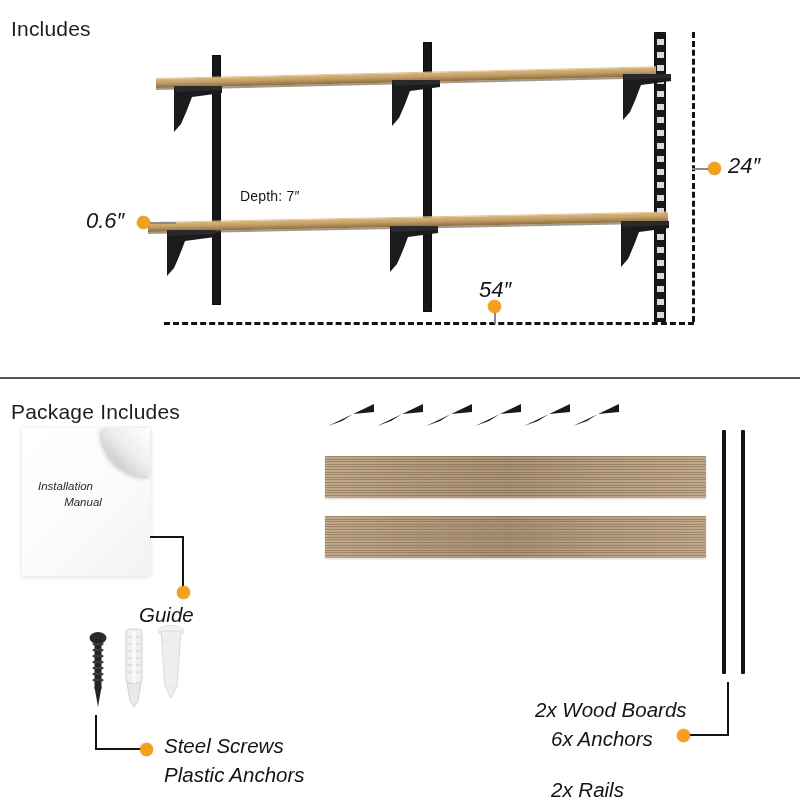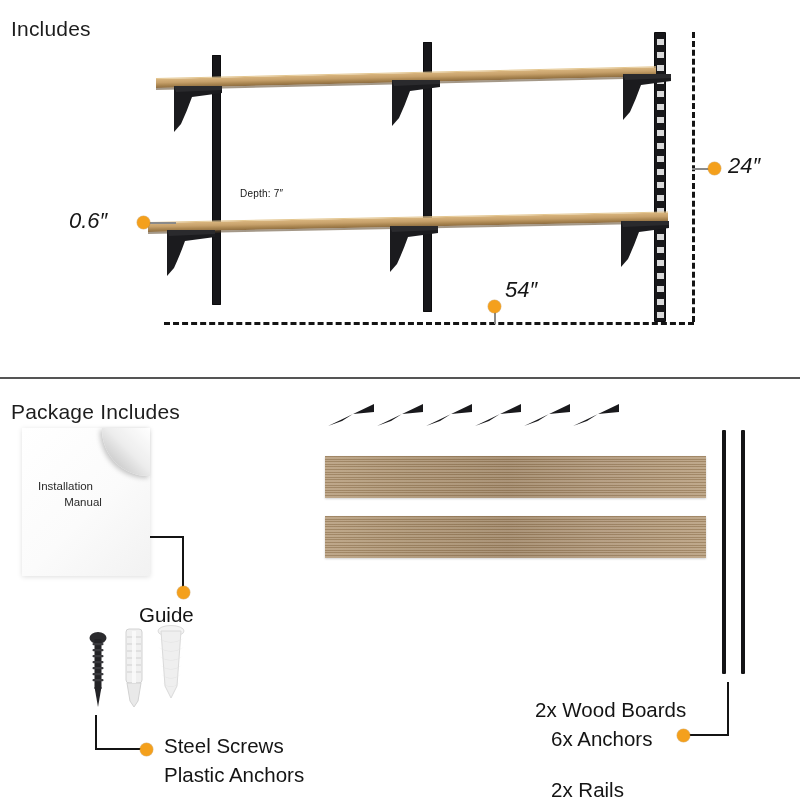--- a/index.html
+++ b/index.html
@@ -40,24 +40,24 @@
   .dash-h{position:absolute;height:0;
      border-top:3px dashed #141414;}
   .dash-v{position:absolute;width:0;
      border-left:3px dashed #141414;}
 
   .lead-line{position:absolute;background:#8a8a8a;height:1.5px;}
   .dot{position:absolute;width:13px;height:13px;border-radius:50%;
        background:#f4a01c;box-shadow:0 0 0 .5px rgba(180,110,10,.45);}
   .dim-label{position:absolute;font-size:22px;font-style:italic;color:#161616;
              white-space:nowrap;font-family:"Liberation Sans",sans-serif;}
-  .dim-label.small{font-size:10px;font-style:normal;letter-spacing:.2px;text-align:center;}
+  .dim-label.small{font-size:14px;font-style:normal;letter-spacing:.2px;text-align:center;}
 
   
-  #package-diagram{position:absolute;left:0;top:378px;width:780px;height:422px;}
+  #package-diagram{position:absolute;left:0;top:378px;width:780px;height:422px;font-style:italic;}
 
   .manual{position:absolute;left:22px;top:50px;width:128px;height:148px;
      background:linear-gradient(135deg,#ffffff 0%,#fbfbfb 55%,#f2f2f2 100%);
      box-shadow:0 1px 5px rgba(0,0,0,.13);}
   .manual .curl{position:absolute;right:0;top:0;width:48px;height:48px;
      background:linear-gradient(225deg,#ffffff 0%,#ededed 45%,#c9c9c9 78%,#f7f7f7 100%);
      border-bottom-left-radius:46px;
      box-shadow:-2px 2px 5px rgba(0,0,0,.22);}
   .manual .cover{position:absolute;right:0;top:0;width:48px;height:48px;
      background:#ffffff;clip-path:polygon(100% 0,100% 100%,0 0);}
@@ -138,25 +138,25 @@
   <div class="dash-v" style="left:668px;top:32px;height:290px;"></div>
 
   <div class="dash-h" style="left:140px;top:322px;width:530px;"></div>
 
   <div class="lead-line" style="left:668px;top:168px;width:22px;"></div>
   <div class="dot" style="left:684px;top:162px;"></div>
   <div class="dim-label" style="left:704px;top:153px;">24″</div>
 
   <div class="lead-line" style="left:470px;top:304px;width:1.6px;height:20px;"></div>
   <div class="dot" style="left:464px;top:300px;"></div>
-  <div class="dim-label" style="left:481px;top:277px;">54″</div>
+  <div class="dim-label" style="left:455px;top:277px;">54″</div>
 
   <div class="lead-line" style="left:122px;top:222px;width:30px;"></div>
   <div class="dot" style="left:113px;top:216px;"></div>
-  <div class="dim-label" style="left:45px;top:208px;">0.6″</div>
+  <div class="dim-label" style="left:62px;top:208px;">0.6″</div>
 
   <div class="dim-label small" style="left:216px;top:188px;">Depth: 7″</div>
 </div>
 
 <div class="divider"></div>
 
 <h2 class="section-title" id="title-package">Package Includes</h2>
 
 <div id="package-diagram">
 

